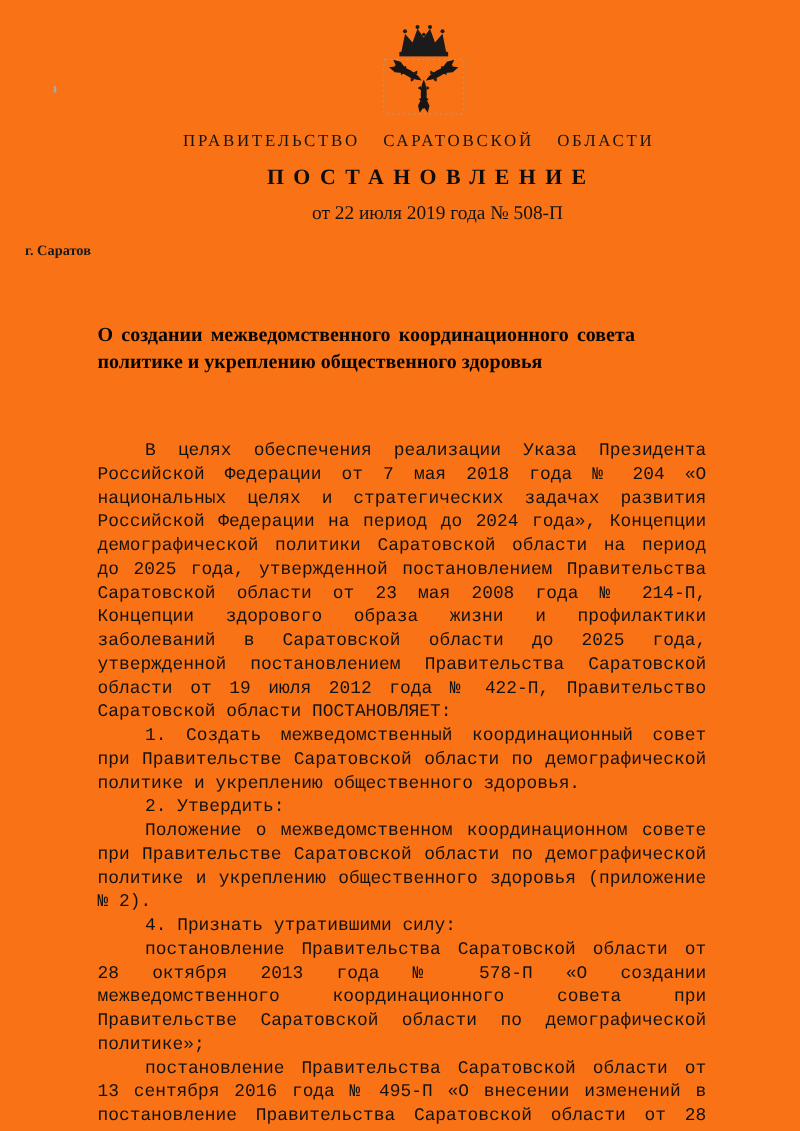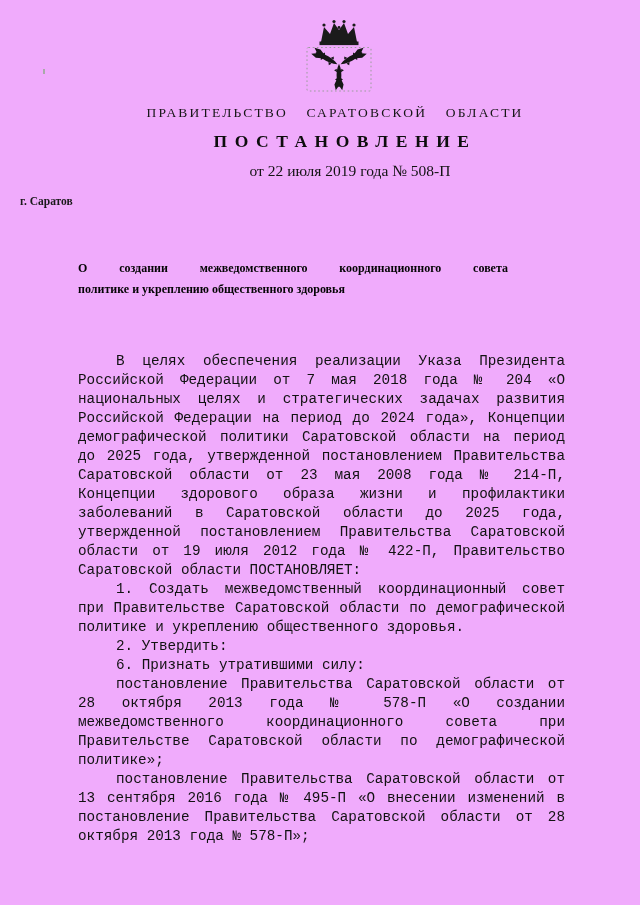--- a/index.html
+++ b/index.html
@@ -1,21 +1,21 @@
 <!DOCTYPE html>
 <html lang="ru"><head>
 <meta charset="utf-8">
 <style>
   html, body { margin: 0; padding: 0; background: #e8e8e8; }
   .page {
     position: relative;
     width: 640px;
     height: 905px;
     margin: 0 auto;
-    background: #f0abfc;
+    background: #f97316;
     overflow: hidden;
     font-family: "Liberation Serif", "DejaVu Serif", serif;
     color: #121212;
   }
   .emblem {
     position: absolute;
     left: 306px;
     top: 18px;
     width: 66px;
     height: 74px;
@@ -61,21 +61,21 @@
     font-size: 11.5px;
     font-weight: bold;
     text-align: left;
     color: #1a1a1a;
   }
   .doc-title {
     position: absolute;
     top: 258px;
     left: 78px;
     width: 430px;
-    font-size: 12px;
+    font-size: 16px;
     font-weight: bold;
     line-height: 21px;
     color: #050505;
   }
   .title-line {
     text-align: justify;
     text-align-last: justify;
   }
   .title-line.last {
     text-align-last: left;
@@ -153,18 +153,19 @@
 
   <div class="doc-title">
       <div class="title-line">О создании межведомственного координационного совета</div>
       <div class="title-line last">политике и укреплению общественного здоровья</div>
     </div>
 
   <div class="doc-body">
       <p class="para">В целях обеспечения реализации Указа Президента Российской Федерации от 7 мая 2018 года № 204 «О национальных целях и стратегических задачах развития Российской Федерации на период до 2024 года», Концепции демографической политики Саратовской области на период до 2025 года, утвержденной постановлением Правительства Саратовской области от 23 мая 2008 года № 214-П, Концепции здорового образа жизни и профилактики заболеваний в Саратовской области до 2025 года, утвержденной постановлением Правительства Саратовской области от 19 июля 2012 года № 422-П, Правительство Саратовской области ПОСТАНОВЛЯЕТ:</p>
       <p class="para">1. Создать межведомственный координационный совет при Правительстве Саратовской области по демографической политике и укреплению общественного здоровья.</p>
       <p class="para">2. Утвердить:</p>
-      <p class="para">6. Признать утратившими силу:</p>
+      <p class="para">Положение о межведомственном координационном совете при Правительстве Саратовской области по демографической политике и укреплению общественного здоровья (приложение № 2).</p>
+      <p class="para">4. Признать утратившими силу:</p>
       <p class="para">постановление Правительства Саратовской области от 28 октября 2013 года № 578-П «О создании межведомственного координационного совета при Правительстве Саратовской области по демографической политике»;</p>
       <p class="para last">постановление Правительства Саратовской области от 13 сентября 2016 года № 495-П «О внесении изменений в постановление Правительства Саратовской области от 28 октября 2013 года № 578-П»;</p>
     </div>
 
 </div>
 
 </body></html>

